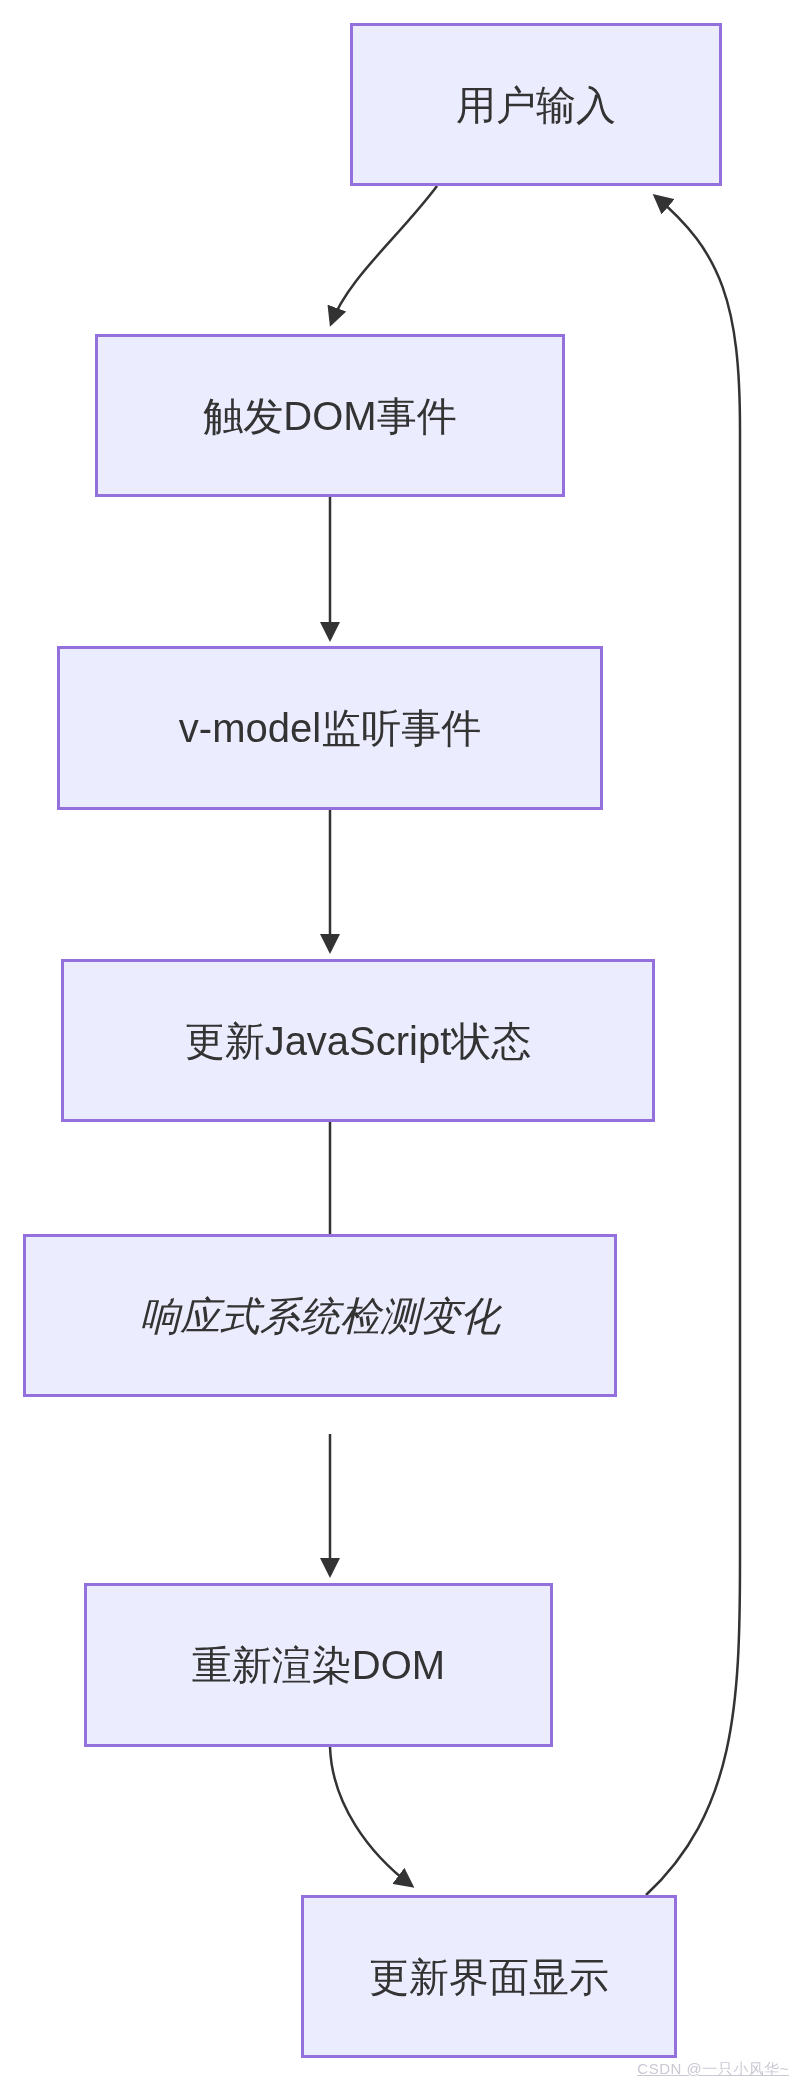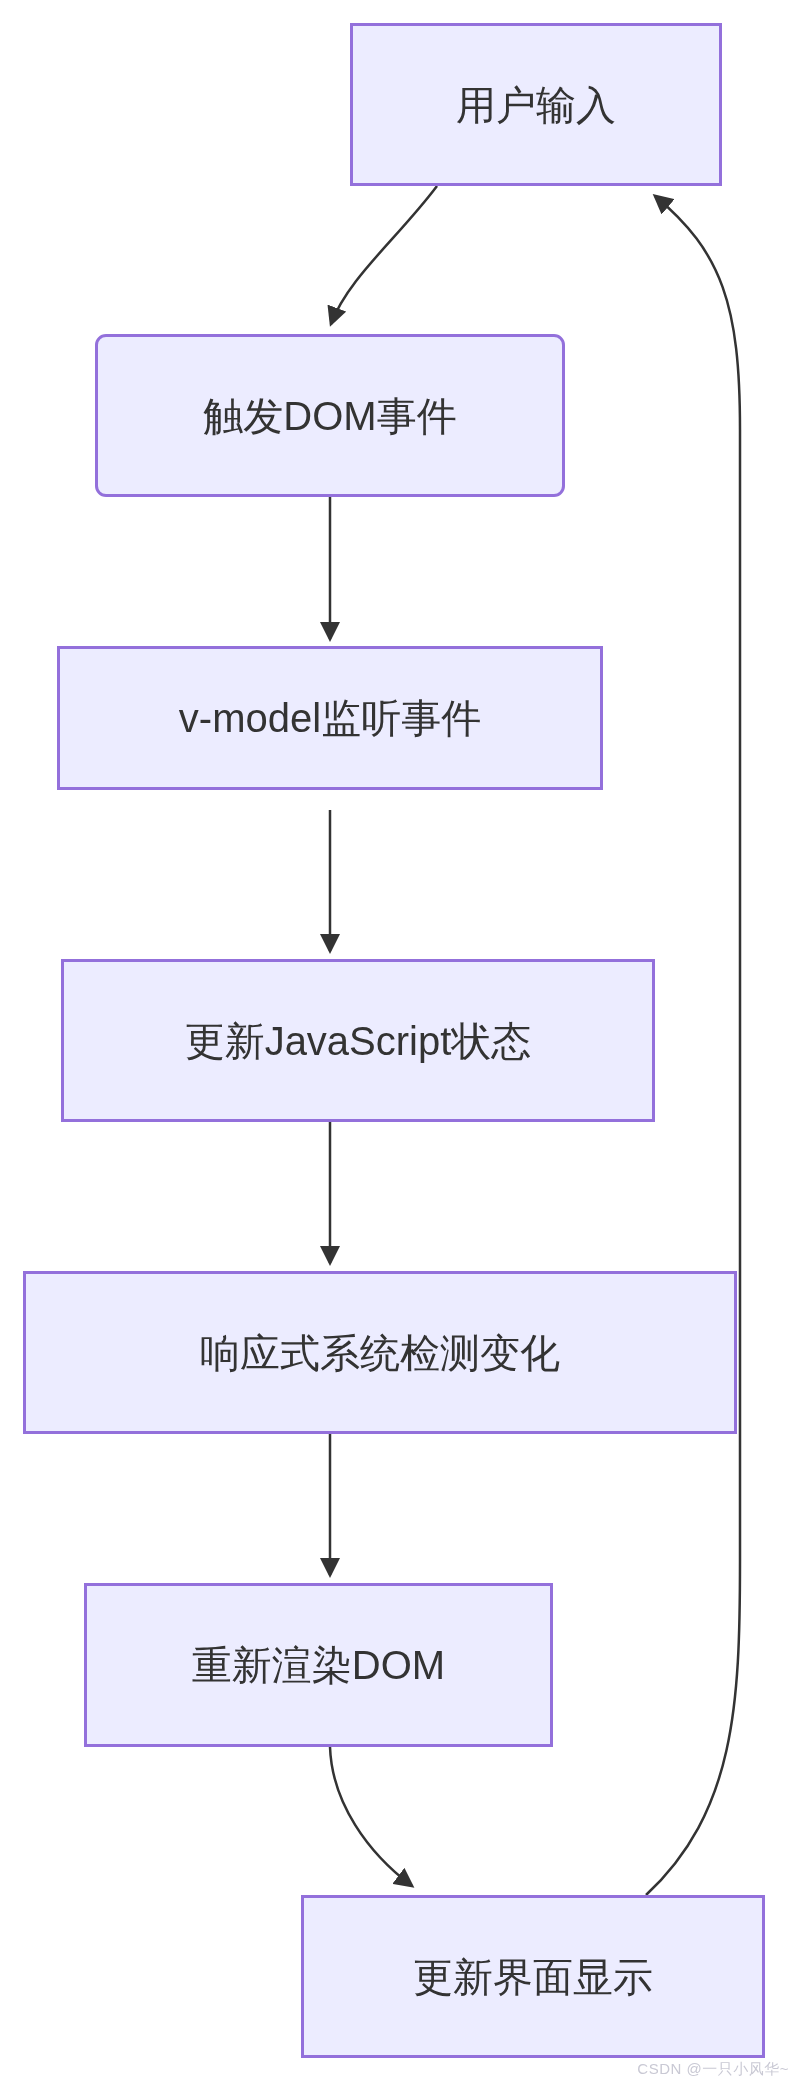--- a/index.html
+++ b/index.html
@@ -30,33 +30,34 @@
     border:3px solid var(--node-border);
     display:flex;
     align-items:center;
     justify-content:center;
     font-size:40px;
     color:var(--text-color);
     white-space:nowrap;
     line-height:1;
   }
   .node-user-input      { left:350px; top:23px;   width:372px; height:163px; }
-  .node-trigger-dom-event{ left:95px;  top:334px;  width:470px; height:163px;border-radius:11px; }
-  .node-v-model-listen  { left:57px;  top:646px;  width:546px; height:144px; }
+  .node-trigger-dom-event{ left:95px;  top:334px;  width:470px; height:163px; }
+  .node-v-model-listen  { left:57px;  top:646px;  width:546px; height:164px; }
   .node-update-js-state { left:33px;  top:959px;  width:594px; height:163px;margin-left:28px; }
-  .node-reactive-detect { left:23px;  top:1271px; width:714px; height:163px; }
+  .node-reactive-detect { left:23px;  top:1234px; width:594px; height:163px;font-style:italic; }
   .node-rerender-dom    { left:84px;  top:1583px; width:469px; height:164px; }
-  .node-update-ui       { left:301px; top:1895px; width:464px; height:163px; }
+  .node-update-ui       { left:301px; top:1895px; width:376px; height:163px; }
   .watermark{
     position:absolute;
     right:4px;
     top:2060px;
     font-size:15px;
     color:var(--watermark-color);
     letter-spacing:0.5px;
+    text-decoration:underline;
   }
 </style>
 </head>
 <body>
 
 <div class="canvas">
 
   <svg class="edges" viewBox="0 0 793 2082" xmlns="http://www.w3.org/2000/svg">
     <defs>
       <marker id="arrowhead" viewBox="0 0 10 10" refX="8.5" refY="5" markerWidth="20" markerHeight="20" markerUnits="userSpaceOnUse" orient="auto">

